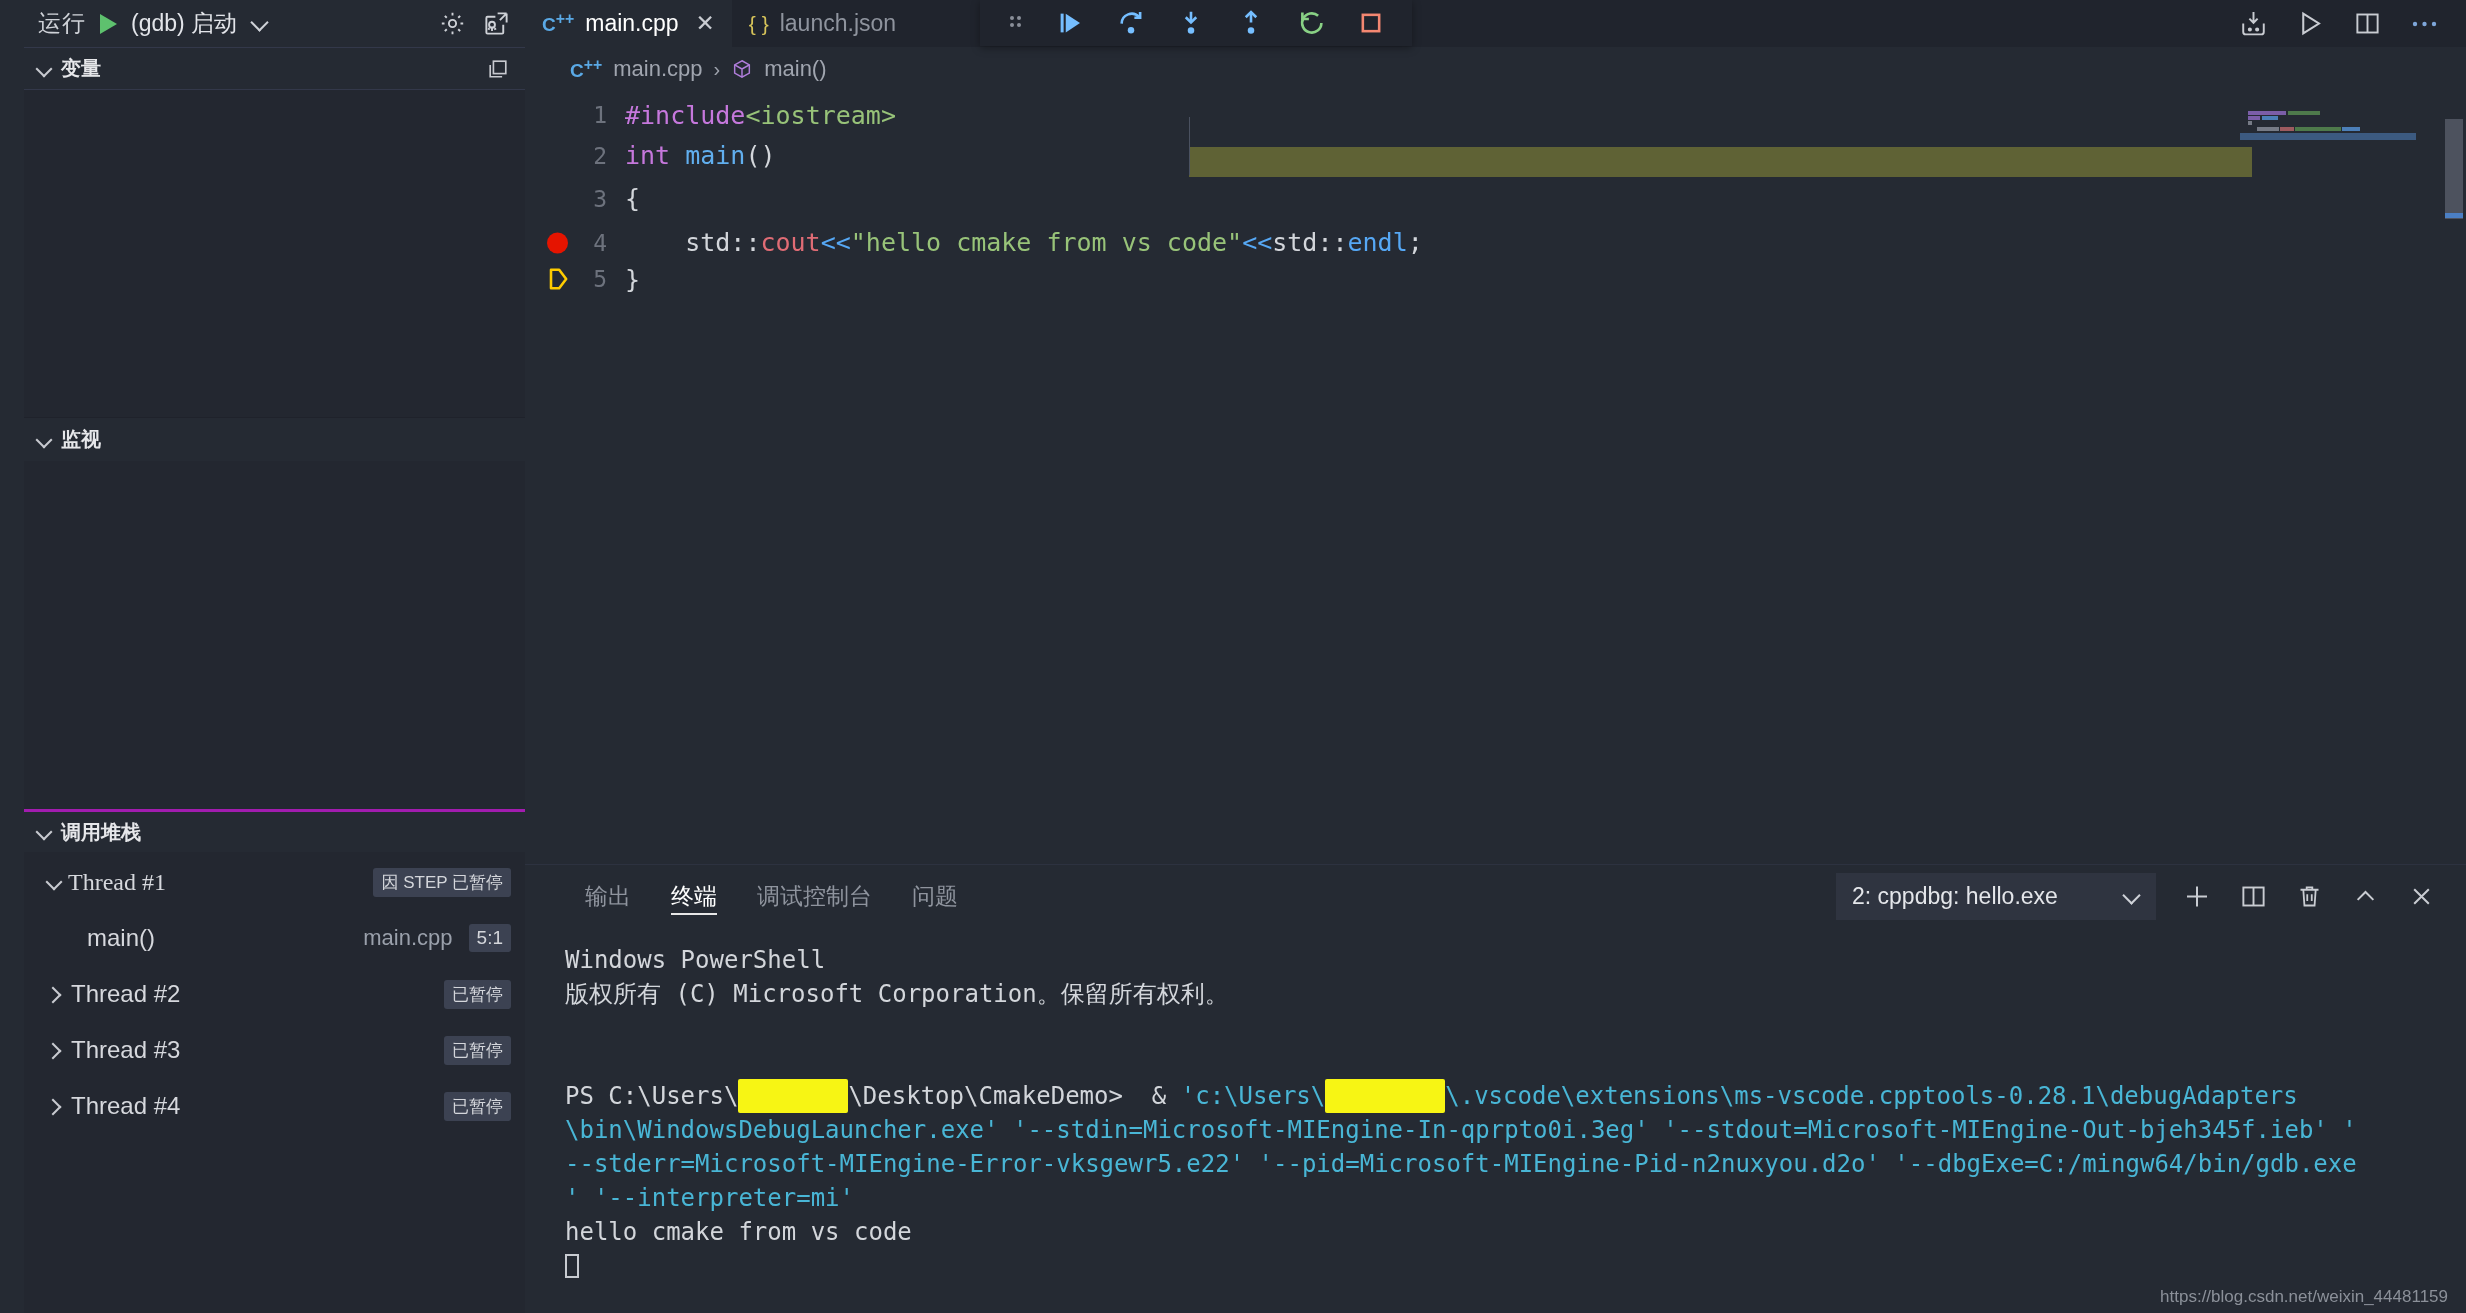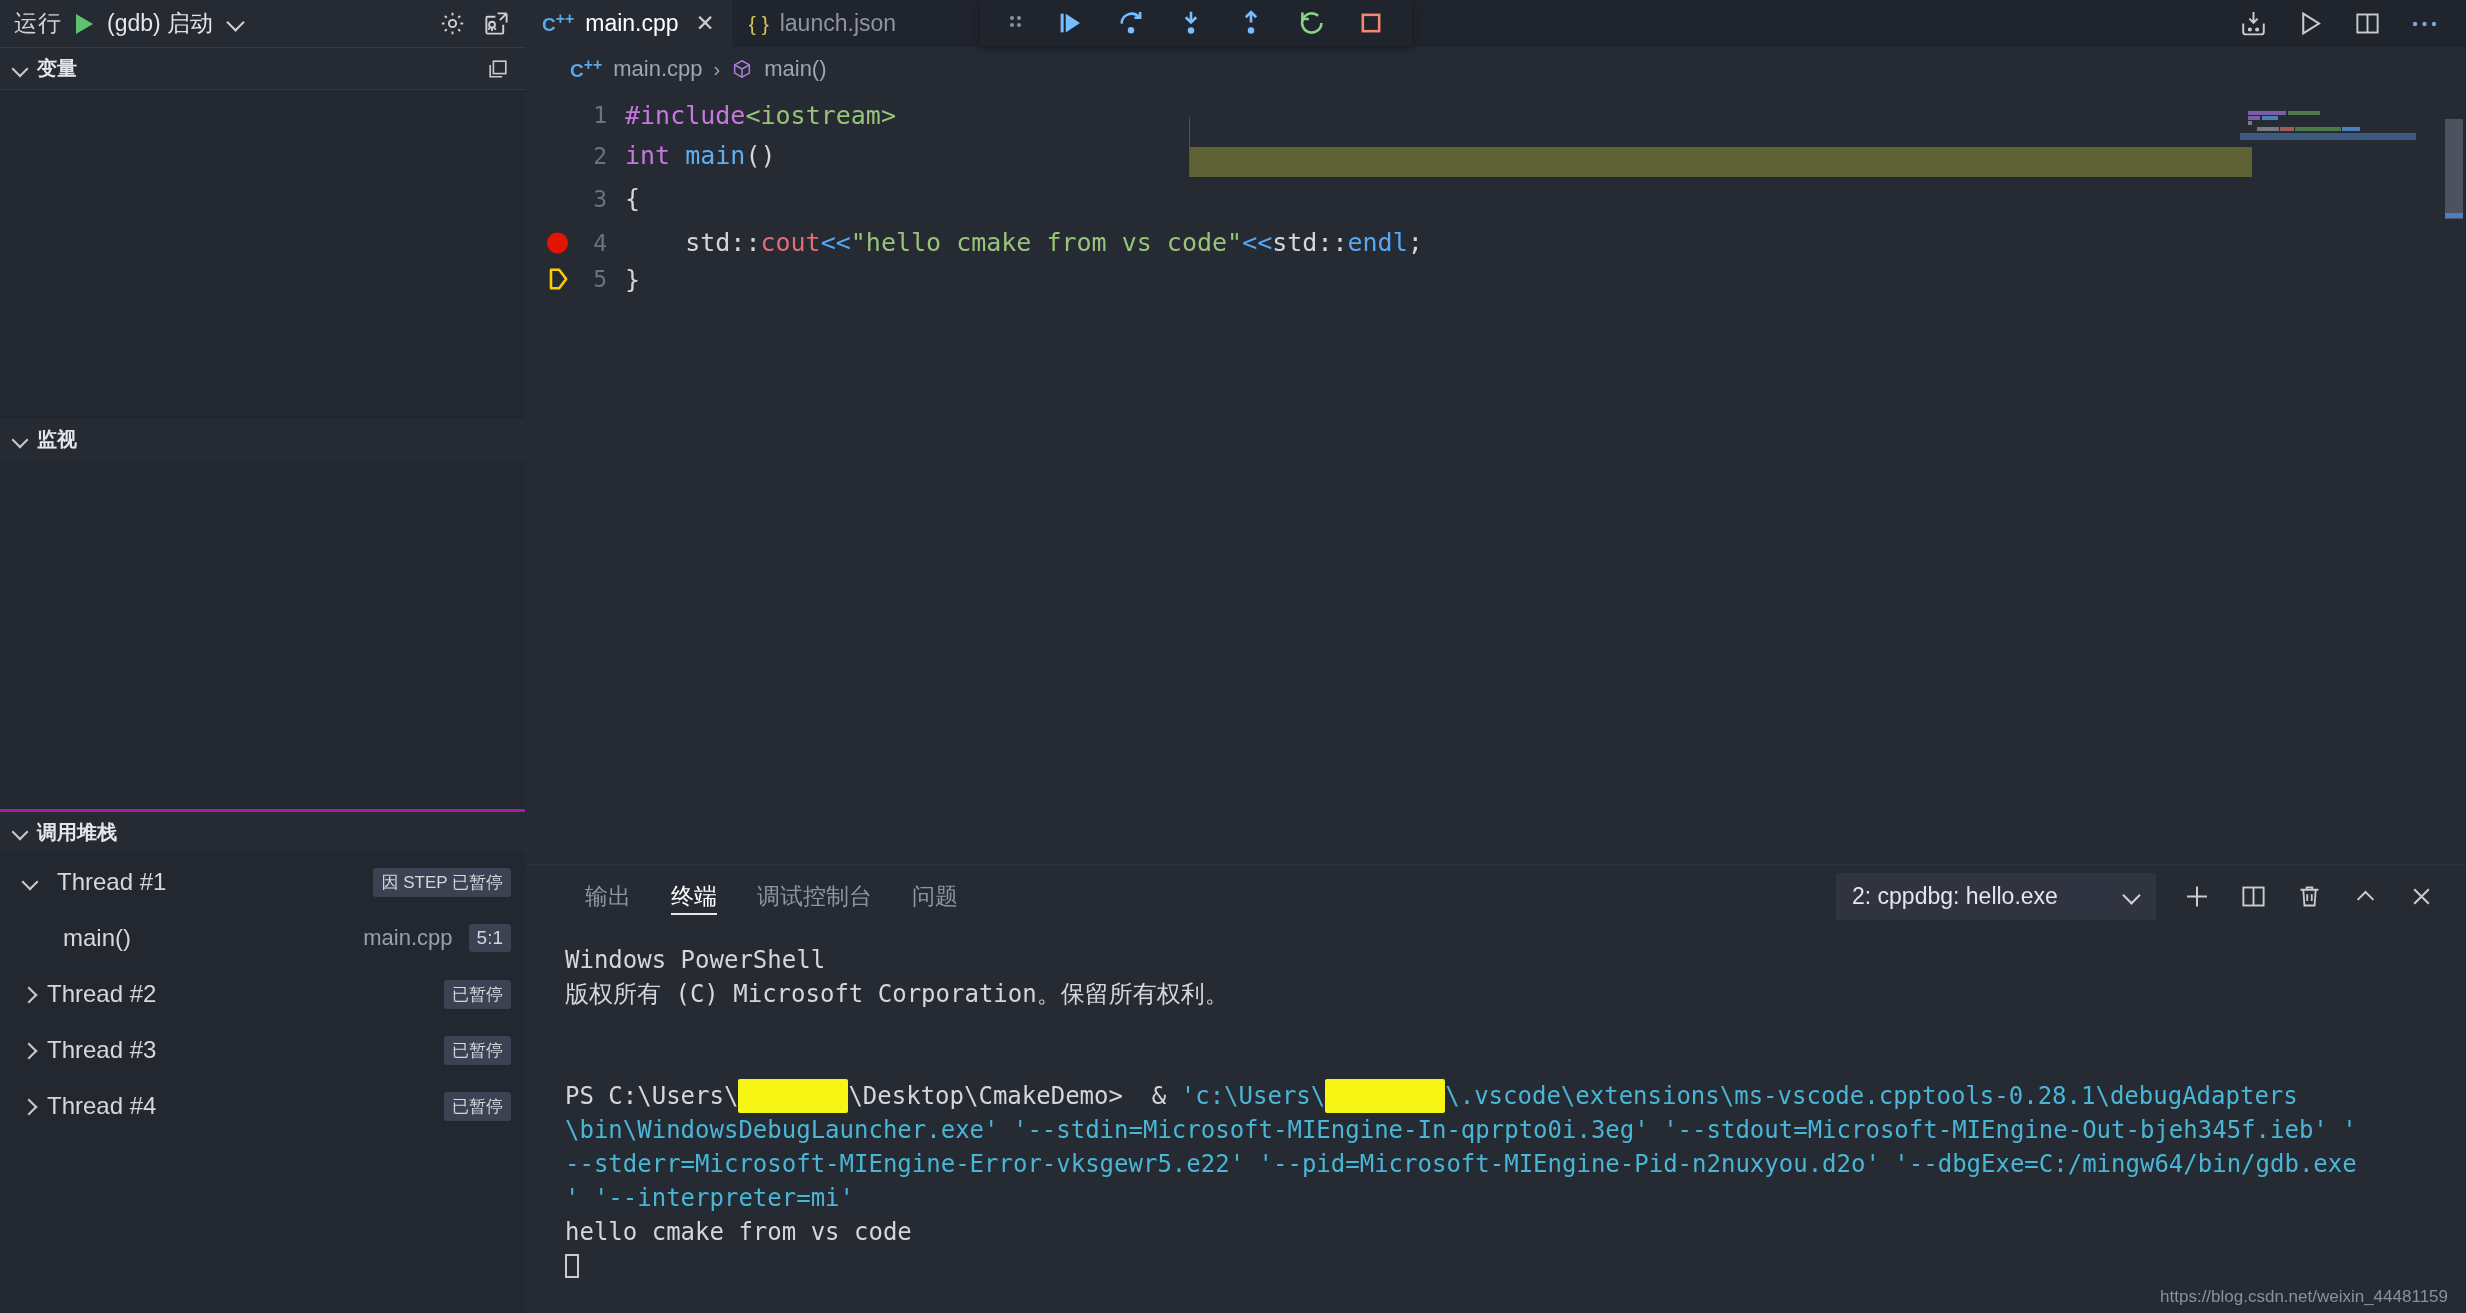--- a/index.html
+++ b/index.html
@@ -6,21 +6,21 @@
   html,body { width:2466px; height:1313px; overflow:hidden; }
   body {
     background:#252a33;
     font-family:"Liberation Sans","DejaVu Sans",sans-serif;
     color:#ccccd0;
     -webkit-font-smoothing:antialiased;
   }
   .app { position:relative; width:2466px; height:1313px; display:flex; }
 
   
-  .sidebar { width:525px; height:1313px; background:#252a33; display:flex; flex-direction:column; flex:0 0 525px; position:relative; }
+  .sidebar { width:525px; height:1313px; background:#252a33; display:flex; flex-direction:column; flex:0 0 525px; position:relative;padding-left:24px; }
   .side-head { height:47px; display:flex; align-items:center; padding:0 14px; gap:14px; flex:0 0 47px; }
   .side-head .run-label { font-size:23px; color:#cfd2d8; letter-spacing:1px; }
   .play-tri { width:0;height:0;border-left:17px solid #5ec16e;border-top:10px solid transparent;border-bottom:10px solid transparent; display:inline-block; }
   .cfg-name { font-size:23px; color:#e3e5ea; }
   .chev-d { width:17px;height:17px; position:relative; }
   .chev-d::after { content:""; position:absolute; left:2px; top:1px; width:11px;height:11px; border-right:2.4px solid #cfd2d8; border-bottom:2.4px solid #cfd2d8; transform:rotate(45deg); }
   .ico-btn { width:30px;height:30px; display:flex;align-items:center;justify-content:center; color:#cfd2d8; }
   .spacer { flex:1; }
 
   .sec-head { height:43px; display:flex; align-items:center; gap:9px; padding:0 12px; font-size:20px; font-weight:bold; color:#e6e7ea; flex:0 0 43px; }
@@ -139,21 +139,21 @@
     <div class="watch-body"></div>
 
     <div class="sec-head" style="border-top:3px solid #a21caf;">
       <span class="chev-s"></span>
       <span>调用堆栈</span>
     </div>
     <div class="cs-body">
 
       <div class="cs-row">
         <span class="chev-s"></span>
-        <span class="label" style="margin-left:19px;">Thread #1</span>
+        <span class="label" style="margin-left:6px;font-family:Liberation Serif, serif;">Thread #1</span>
         <span class="cs-right">
             <span class="badge">因 STEP 已暂停</span>
           </span>
       </div>
 
       <div class="cs-row">
         <span class="label fn">main()</span>
         <span class="cs-right">
           <span class="file">main.cpp</span>
           <span class="lineno">5:1</span>

